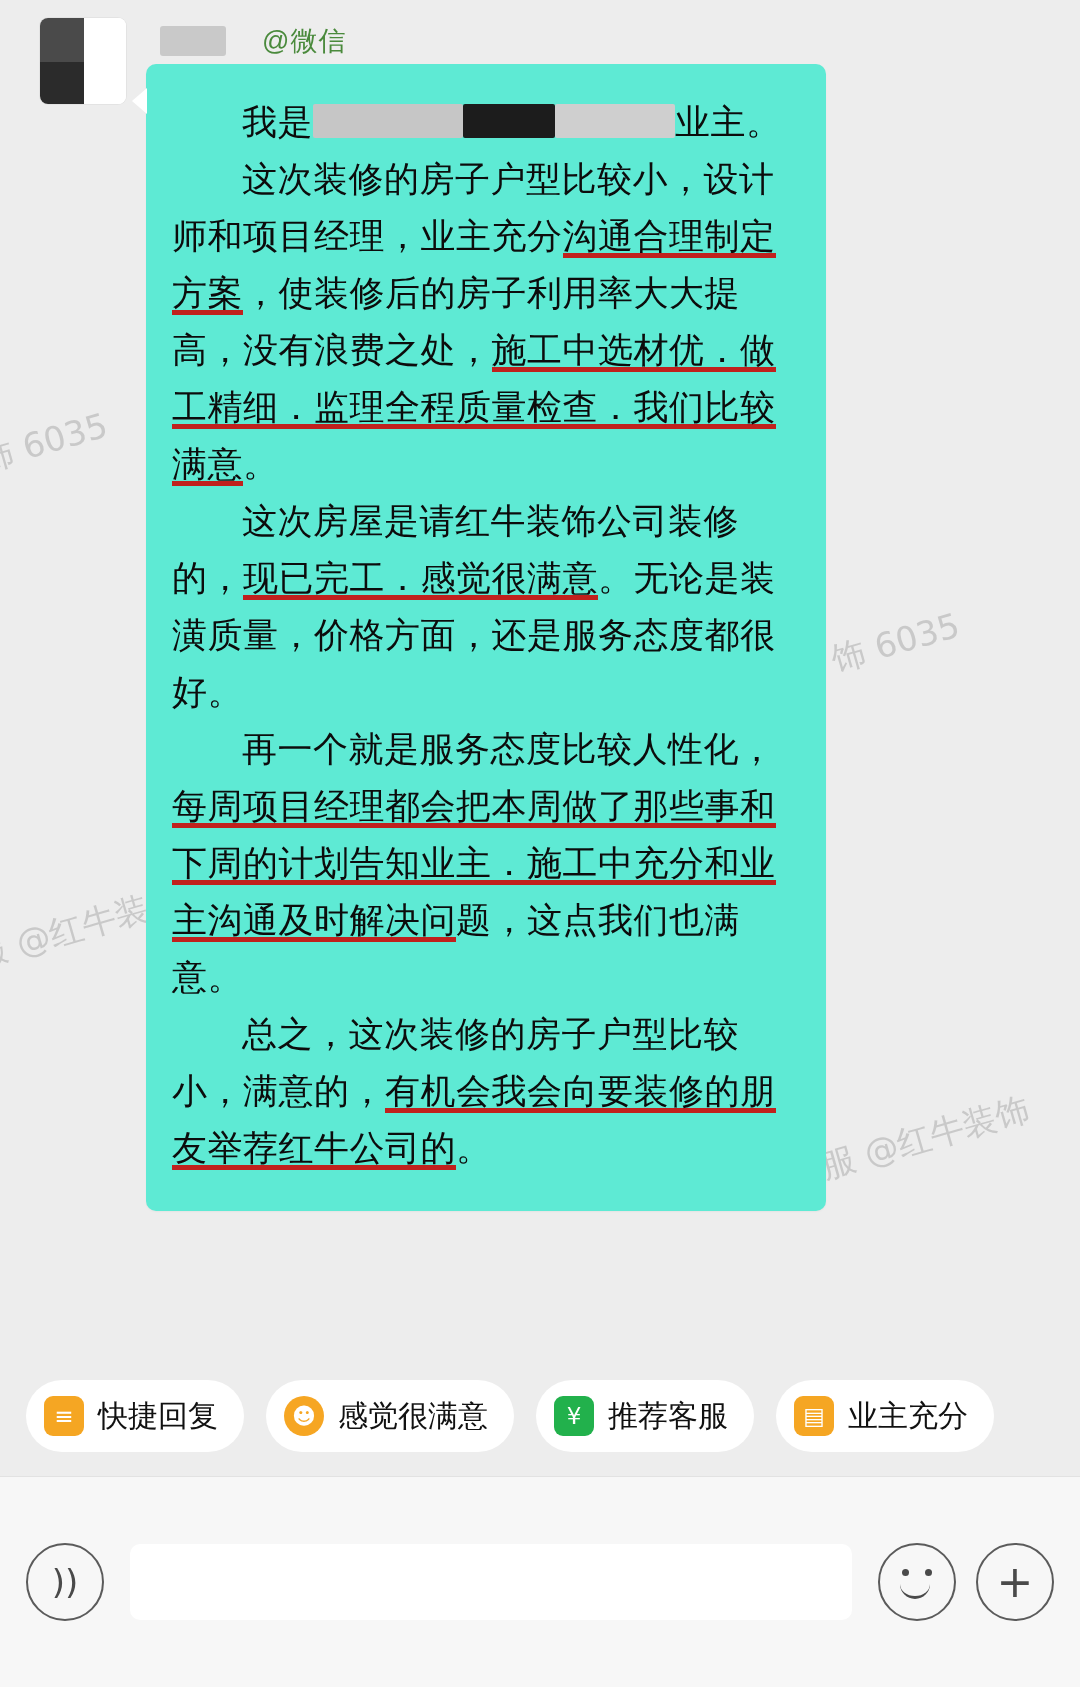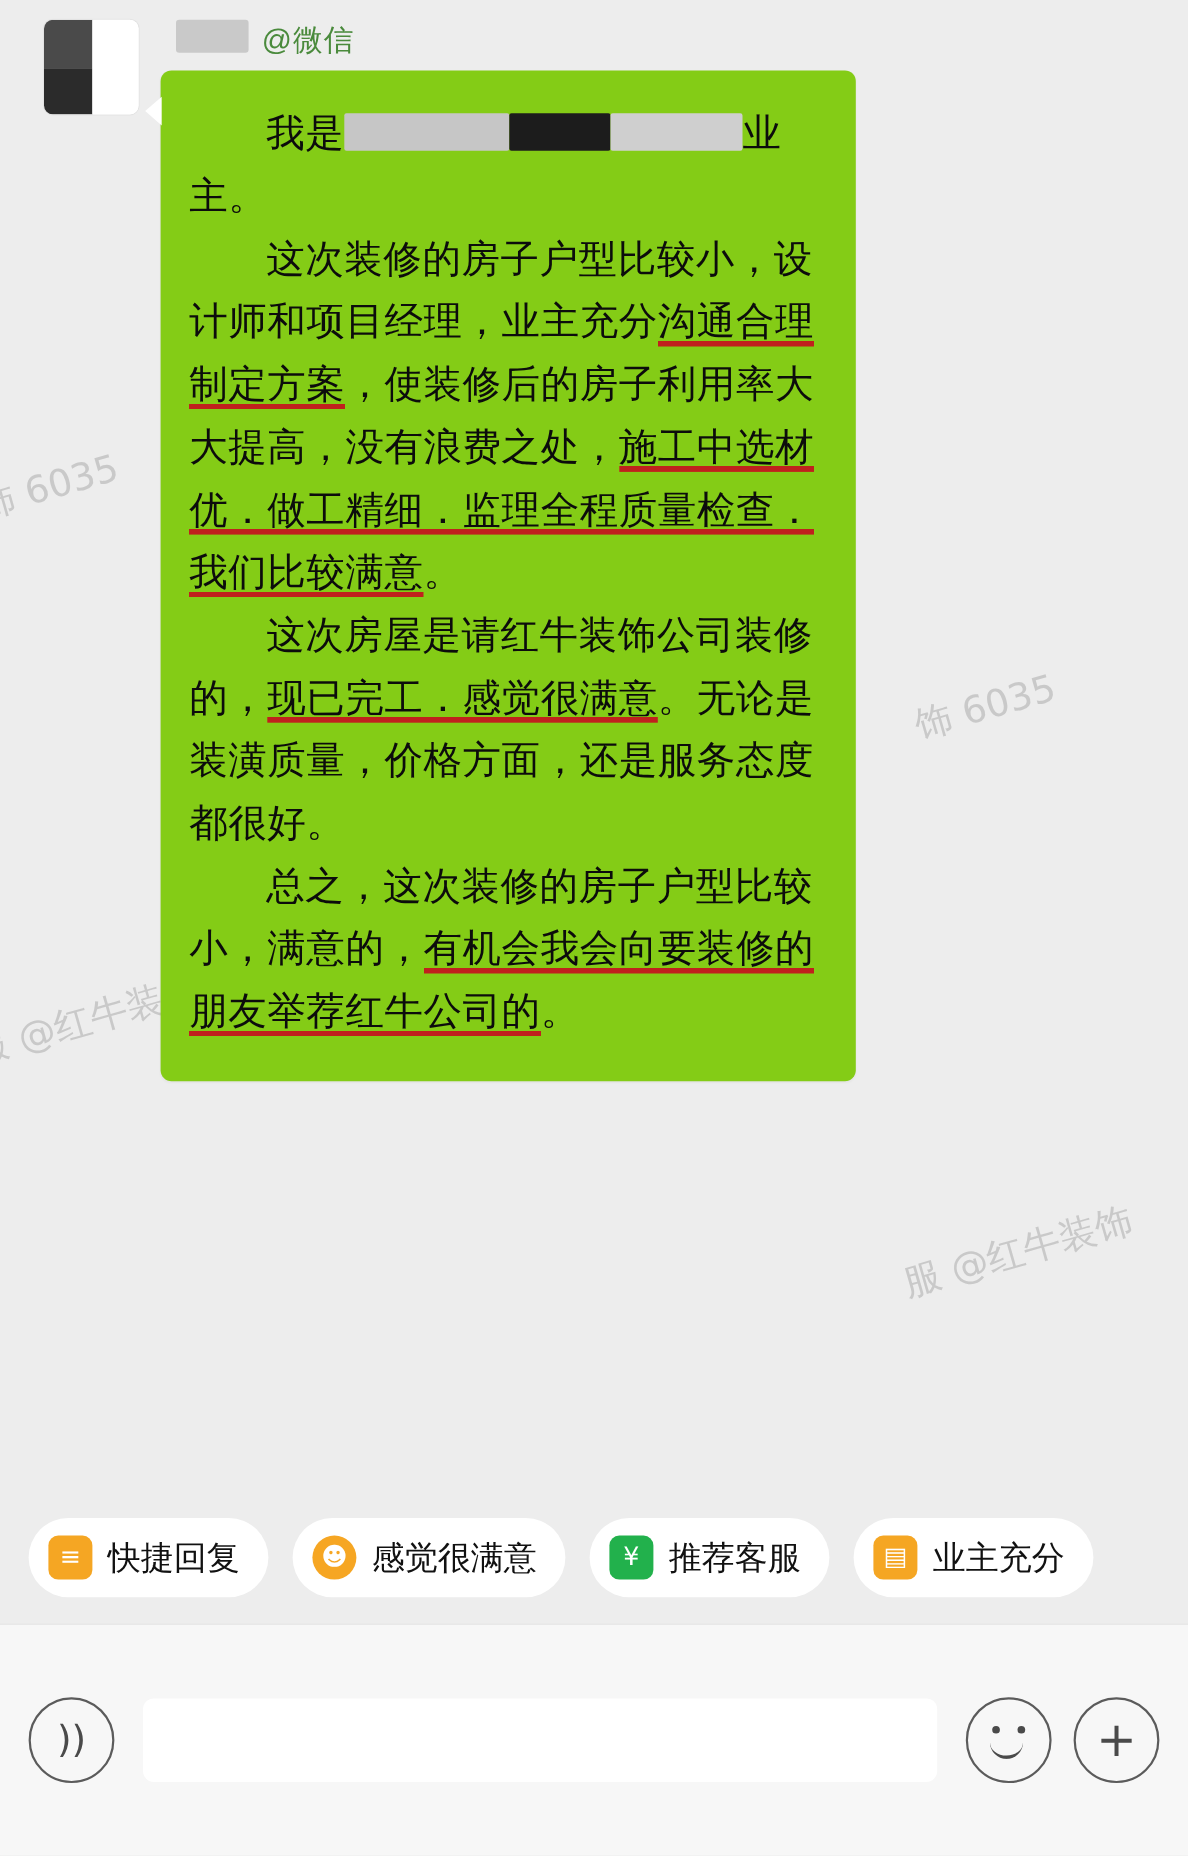--- a/index.html
+++ b/index.html
@@ -48,42 +48,43 @@
   .avatar .blk2 { position:absolute; left:0; top:44px; width:44px; height:42px; background:#2b2b2b; }
   .avatar .blk3 { position:absolute; left:44px; top:0; width:42px; height:86px; background:#ffffff; }
 
   .bubble-wrap {
     margin-left: 20px;
     position: relative;
   }
 
   .name-line {
     display: flex;
-    align-items: flex-start;
+    align-items: center;
     height: 46px;
     padding-left: 14px;
+    gap: 24px;
   }
   .name-redact {
     width: 66px;
     height: 30px;
     background: #c9c9c9;
     border-radius: 3px;
     margin-right: 12px;
   }
   .name-mention {
     color: #4a8a3c;
     font-size: 27px;
     letter-spacing: 1px;
   }
 
   .bubble {
     position: relative;
-    background: #84cc16;
+    background: #5eead4;
     border-radius: 10px;
-    width: 632px;
+    width: 680px;
     padding: 30px 28px 34px 26px;
     box-sizing: border-box;
     box-shadow: 0 1px 2px rgba(0,0,0,0.04);
   }
   .bubble:before {
     content: "";
     position: absolute;
     left: -14px;
     top: 24px;
     width: 0; height: 0;
@@ -271,20 +272,23 @@
 
           <p class="para">
             <span>这次装修的房子户型比较小，设计师和项目经理，业主充分</span><span class="hl">沟通合理制定方案</span><span>，使装修后的房子利用率大大提高，没有浪费之处，</span><span class="hl">施工中选材优．做工精细．监理全程质量检查．我们比较满意</span><span>。</span>
           </p>
 
           <p class="para">
             <span>这次房屋是请红牛装饰公司装修的，</span><span class="hl">现已完工．感觉很满意</span><span>。无论是装潢质量，价格方面，还是服务态度都很好。</span>
           </p>
 
 
+          <p class="para">
+            <span>再一个就是服务态度比较人性化，</span><span class="hl">每周项目经理都会把本周做了那些事和下周的计划告知业主．施工中充分和业主沟通及时解决问</span><span>题，这点我们也满意。</span>
+          </p>
 
           <p class="para">
             <span>总之，这次装修的房子户型比较小，满意的，</span><span class="hl">有机会我会向要装修的朋友举荐红牛公司的</span><span>。</span>
           </p>
 
         </div>
       </div>
 
     </div>
   </div>

